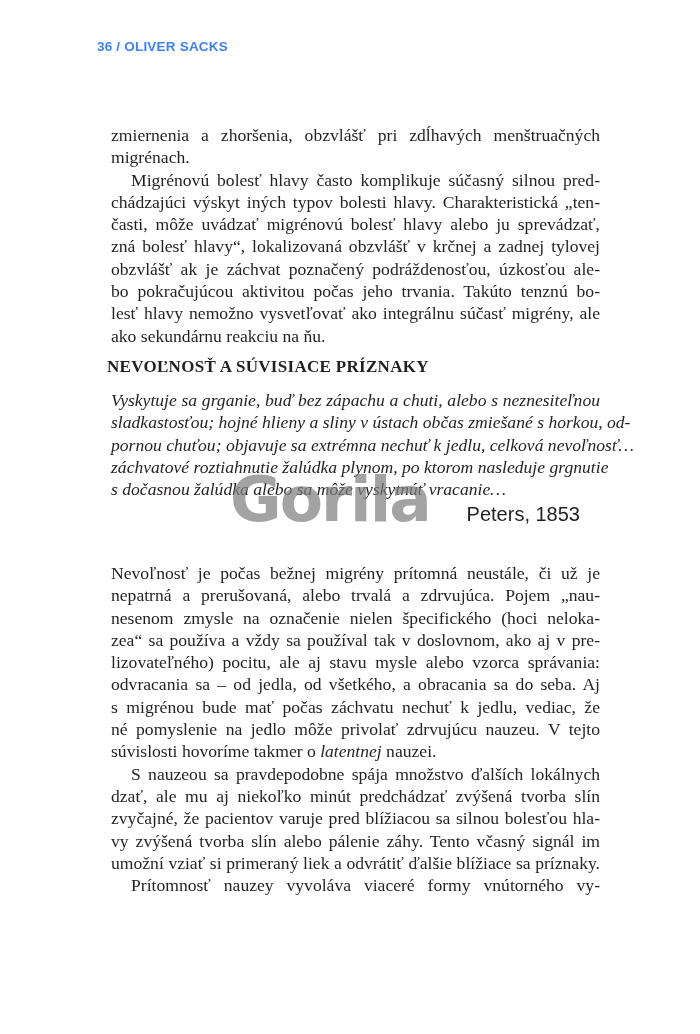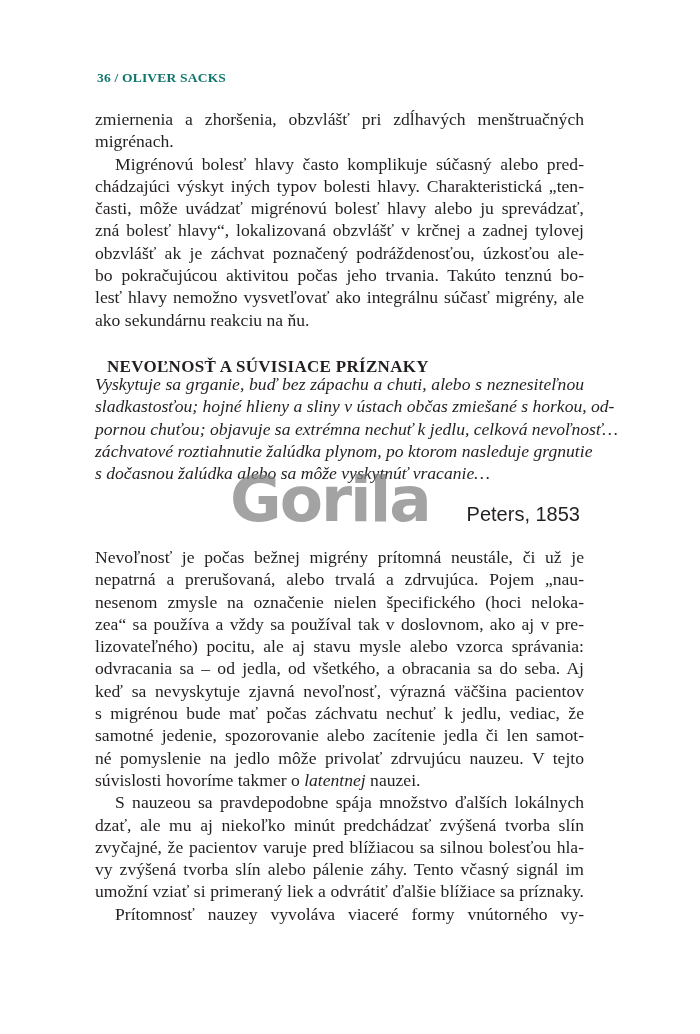--- a/index.html
+++ b/index.html
@@ -16,35 +16,35 @@
     }
     .page {
       position: absolute;
       left: 95px;
       top: 0;
       width: 489px;
     }
     .running-head {
       position: absolute;
       left: 2px;
-      top: 70px;
-      font-family: Liberation Serif, serif;
+      top: 39px;
+      font-family: Liberation Sans, sans-serif;
       font-size: 13.5px;
       font-weight: bold;
       letter-spacing: 0.2px;
-      color: #0f766e;
+      color: #3b82f6;
       white-space: nowrap;
     }
     .body-text {
       font-family: "Liberation Serif", serif;
       font-size: 17.6px;
       line-height: 22.3px;
       text-align: justify;
       hyphens: manual;
-      margin: 0;
+      margin: 16px;
     }
     .block-1 {
       position: absolute;
       top: 108px;
       left: 0;
       width: 489px;
     }
     .p {
       margin: 0;
       text-indent: 0;
@@ -113,21 +113,21 @@
 
 <div class="page">
   <div class="running-head">36 / OLIVER SACKS</div>
 
   <div class="block-1 body-text">
     <div class="p">
       <span class="line">zmiernenia a zhoršenia, obzvlášť pri zdĺhavých menštruačných</span>
       <span class="line last">migrénach.</span>
     </div>
     <div class="p">
-      <span class="line" style="padding-left:20px">Migrénovú bolesť hlavy často komplikuje súčasný alebo pred-</span>
+      <span class="line" style="padding-left:20px">Migrénovú bolesť hlavy často komplikuje súčasný silnou pred-</span>
       <span class="line">chádzajúci výskyt iných typov bolesti hlavy. Charakteristická „ten-</span>
       <span class="line">časti, môže uvádzať migrénovú bolesť hlavy alebo ju sprevádzať,</span>
       <span class="line">zná bolesť hlavy“, lokalizovaná obzvlášť v krčnej a zadnej tylovej</span>
       <span class="line">obzvlášť ak je záchvat poznačený podráždenosťou, úzkosťou ale-</span>
       <span class="line">bo pokračujúcou aktivitou počas jeho trvania. Takúto tenznú bo-</span>
       <span class="line">lesť hlavy nemožno vysvetľovať ako integrálnu súčasť migrény, ale</span>
       <span class="line last">ako sekundárnu reakciu na ňu.</span>
     </div>
   </div>
 
@@ -143,23 +143,21 @@
   <div class="attribution">Peters, 1853</div>
 
   <div class="block-2 body-text">
     <div class="p">
       <span class="line">Nevoľnosť je počas bežnej migrény prítomná neustále, či už je</span>
       <span class="line">nepatrná a prerušovaná, alebo trvalá a zdrvujúca. Pojem „nau-</span>
       <span class="line">nesenom zmysle na označenie nielen špecifického (hoci neloka-</span>
       <span class="line">zea“ sa používa a vždy sa používal tak v doslovnom, ako aj v pre-</span>
       <span class="line">lizovateľného) pocitu, ale aj stavu mysle alebo vzorca správania:</span>
       <span class="line">odvracania sa – od jedla, od všetkého, a obracania sa do seba. Aj</span>
-      <span class="line">keď sa nevyskytuje zjavná nevoľnosť, výrazná väčšina pacientov</span>
       <span class="line">s migrénou bude mať počas záchvatu nechuť k jedlu, vediac, že</span>
-      <span class="line">samotné jedenie, spozorovanie alebo zacítenie jedla či len samot-</span>
       <span class="line">né pomyslenie na jedlo môže privolať zdrvujúcu nauzeu. V tejto</span>
       <span class="line last"><span>súvislosti hovoríme takmer o </span><em>latentnej</em><span> nauzei.</span></span>
     </div>
     <div class="p">
       <span class="line" style="padding-left:20px">S nauzeou sa pravdepodobne spája množstvo ďalších lokálnych</span>
       <span class="line">dzať, ale mu aj niekoľko minút predchádzať zvýšená tvorba slín</span>
       <span class="line">zvyčajné, že pacientov varuje pred blížiacou sa silnou bolesťou hla-</span>
       <span class="line">vy zvýšená tvorba slín alebo pálenie záhy. Tento včasný signál im</span>
       <span class="line">umožní vziať si primeraný liek a odvrátiť ďalšie blížiace sa príznaky.</span>
     </div>

